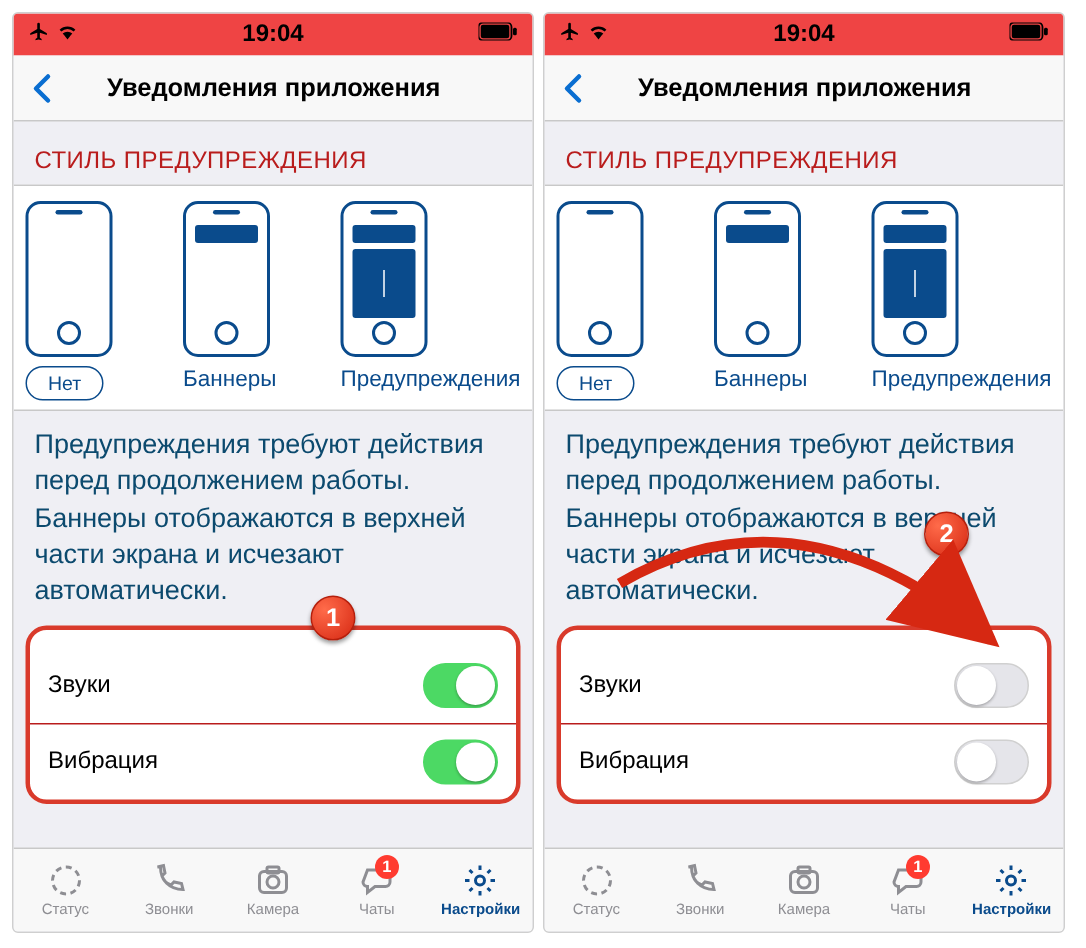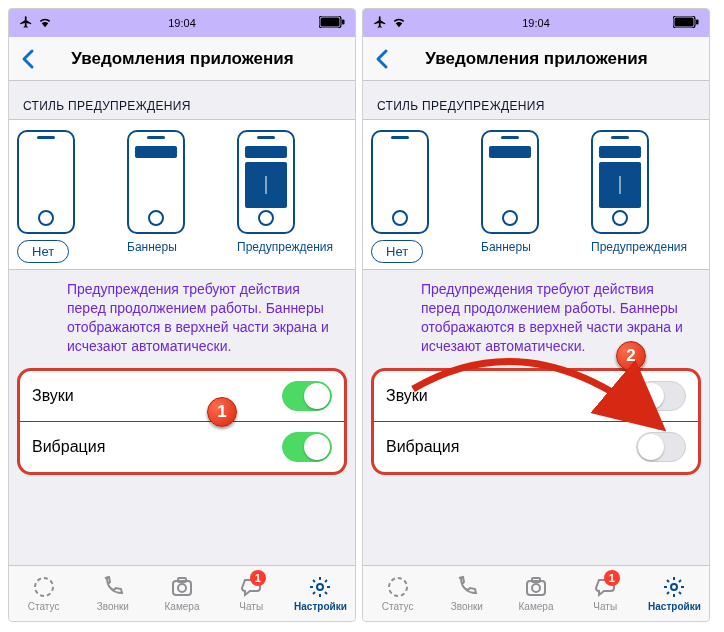--- a/index.html
+++ b/index.html
@@ -24,27 +24,27 @@
     border-radius: 4px;
     background: #efeff4;
     position: relative;
     overflow: hidden;
     display: flex;
     flex-direction: column;
   }
   
   .statusbar {
     height: 28px;
-    background: #c4b5fd;
+    background: #ef4444;
     display: flex;
     align-items: center;
     justify-content: space-between;
     padding: 0 10px;
-    font-size: 11px;
-    font-weight: 400;
+    font-size: 16px;
+    font-weight: 700;
     color: #000;
   }
   .statusbar .left, .statusbar .right { display: flex; align-items: center; gap: 4px; }
   .statusbar .center { position:absolute; left:0; right:0; text-align:center; pointer-events:none; }
   
   .navbar {
     height: 44px;
     background: #f8f8f8;
     border-bottom: 1px solid #c8c8c8;
     display: flex;
@@ -56,22 +56,22 @@
     width: 24px; height: 24px;
     display:inline-flex; align-items:center; justify-content:center;
   }
   .nav-title {
     position:absolute; left:1px; right:0; text-align:center;
     font-size: 17px; font-weight: 700; color:#000;
     pointer-events:none;
   }
   .content { flex:1; overflow:hidden; }
   .section-header {
-    font-size: 12px;
-    color: #0f172a;
+    font-size: 16px;
+    color: #b91c1c;
     padding: 18px 14px 6px;
     letter-spacing: 0.3px;
   }
   .style-row {
     background: #fff;
     border-top: 1px solid #c8c8c8;
     border-bottom: 1px solid #c8c8c8;
     padding: 10px 8px 6px;
     display: flex;
     justify-content: space-between;
@@ -100,46 +100,45 @@
   }
   .mp-banner{
     position:absolute; top:14px; left:6px; right:6px; height:12px; background:#0a4b8c; border-radius:2px;
   }
   .mp-alert{
     position:absolute; top:30px; left:6px; right:6px; height:46px; background:#0a4b8c; border-radius:2px;
   }
   .mp-alert::after{
     content:""; position:absolute; top:50%; left:50%; width:1px; height:18px; background:#fff; transform:translate(-50%,-50%);
   }
-  .style-label { font-size:12px; color:#0a4b8c; }
+  .style-label { font-size:15px; color:#0a4b8c; }
   .pill {
     border:1px solid #0a4b8c; border-radius:14px;
     padding: 3px 14px; font-size:13px; color:#0a4b8c;
   }
   .desc {
-    font-size: 14px;
-    color: #6d28d9;
+    font-size: 18px;
+    color: #0c4a6e;
     padding: 10px 14px 8px;
     line-height: 1.35;
-    margin-left: 44px;
   }
   .highlight-group{
     margin: 4px 8px;
     border: 3px solid #d93a2b;
     border-radius: 14px;
     background:#fff;
     overflow:hidden;
   }
   .row {
     display:flex; align-items:center; justify-content:space-between;
     padding: 10px 12px;
     font-size: 16px; color:#000;
     border-top:1px solid #b91c1c;
   }
-  .row:first-child{ border-top:none; }
+  .row:first-child{ border-top:none;margin-top:12px; }
   .toggle {
     width: 50px; height: 30px; border-radius: 15px;
     background:#e5e5ea; position:relative; transition:.2s;
     border:1px solid #d0d0d0;
   }
   .toggle.on{ background:#4cd964; border-color:#4cd964; }
   .knob{
     position:absolute; top:1px; width:26px; height:26px; background:#fff; border-radius:50%;
     box-shadow:0 1px 2px rgba(0,0,0,.3);
   }

